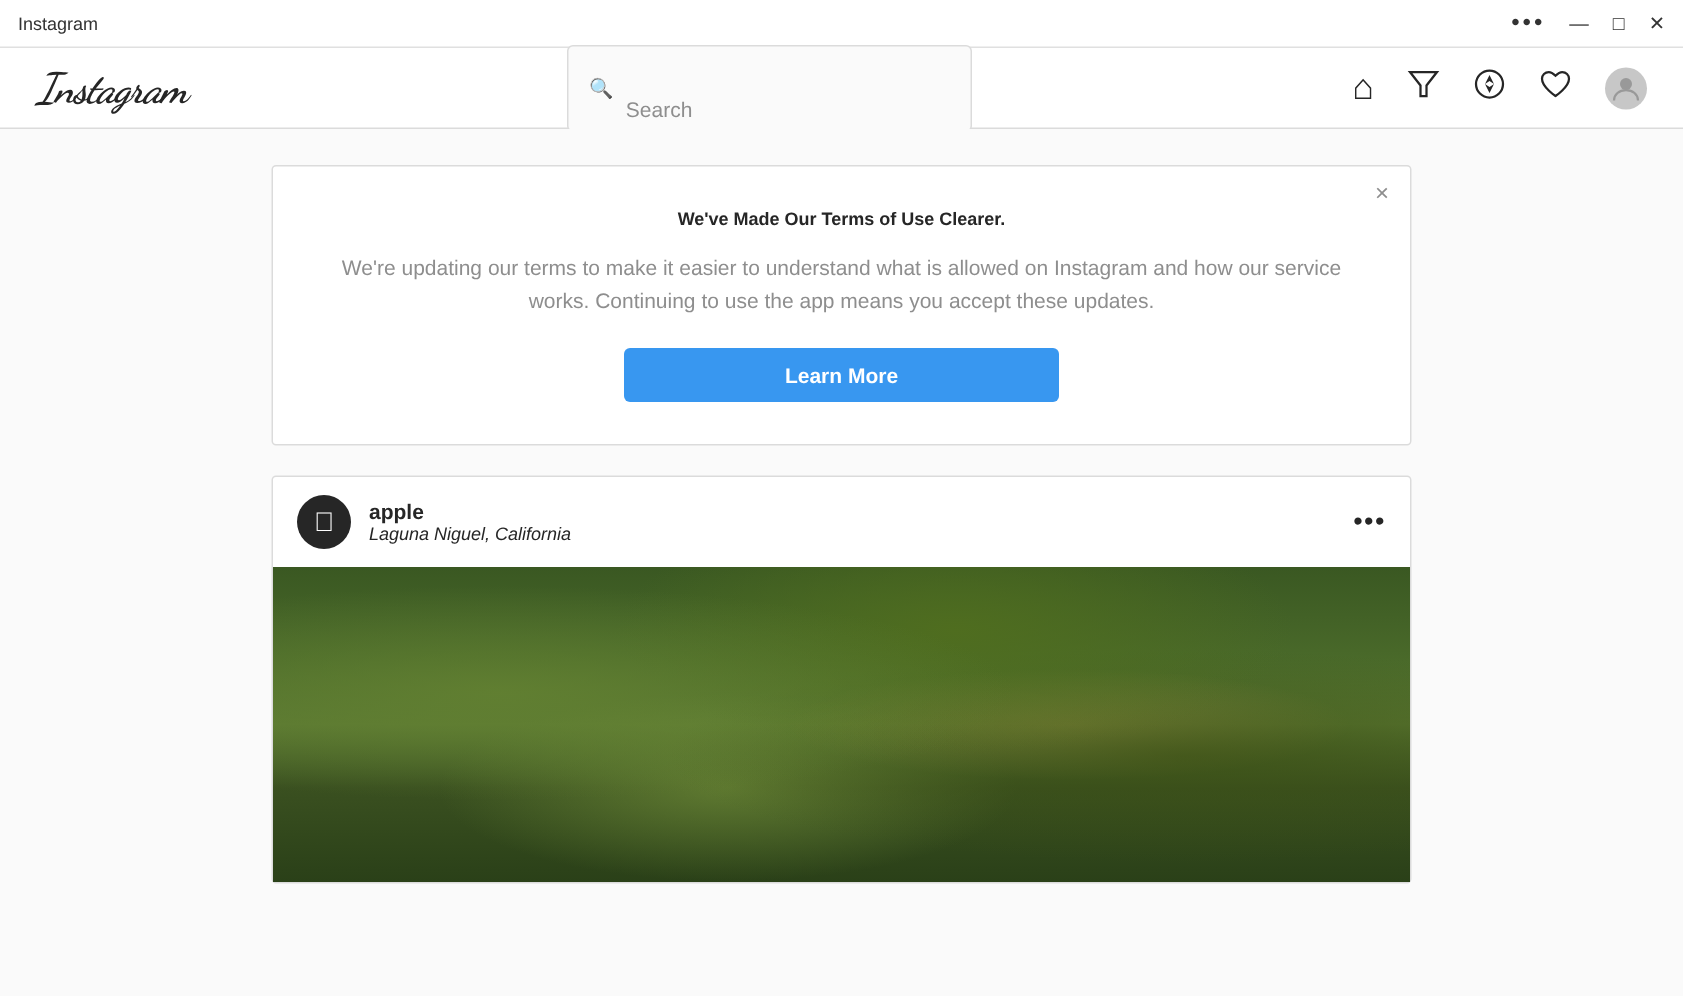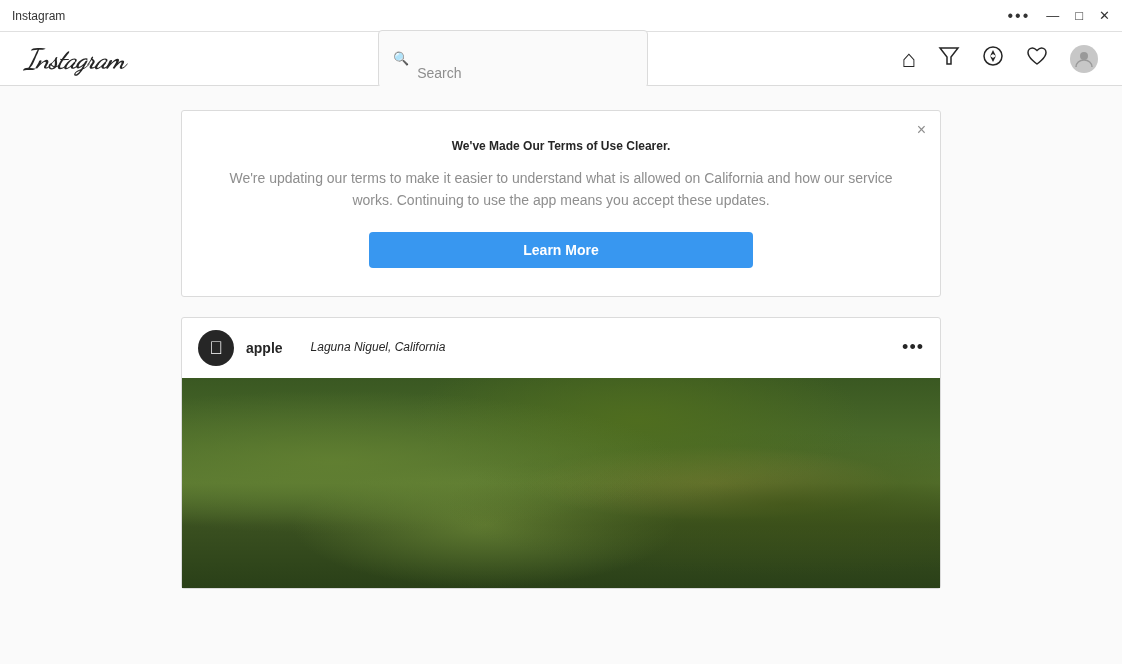--- a/index.html
+++ b/index.html
@@ -173,21 +173,21 @@
       margin-bottom: 20px;
     }
     .learn-more-btn {
       background: #3897f0;
       color: #fff;
       border: none;
       border-radius: 4px;
       font-size: 14px;
       font-weight: 600;
       padding: 10px 16px;
-      width: 384px;
+      width: 290px;
       cursor: pointer;
       display: inline-block;
     }
 
     
     .post-card {
       background: #fff;
       border: 1px solid #dbdbdb;
       border-radius: 3px;
       width: 760px;
@@ -212,21 +212,21 @@
       align-items: center;
       justify-content: center;
     }
     .apple-logo {
       color: #fff;
       font-size: 18px;
       line-height: 1;
     }
     .post-user-info {
       display: flex;
-      gap: 28px;
+      flex-direction: column;
     }
     .post-username {
       font-size: 14px;
       font-weight: 600;
       color: #262626;
     }
     .post-location {
       font-size: 12px;
       color: #262626;
       font-style: italic;
@@ -319,21 +319,21 @@
     </div>
   </nav>
 </div>
 
 <div class="main-wrapper">
   <div class="main-content">
 
     <div class="tos-banner">
       <button class="tos-close">×</button>
       <div class="tos-title">We've Made Our Terms of Use Clearer.</div>
-      <div class="tos-body">We're updating our terms to make it easier to understand what is allowed on California and how our service works. Continuing to use the app means you accept these updates.</div>
+      <div class="tos-body">We're updating our terms to make it easier to understand what is allowed on Instagram and how our service works. Continuing to use the app means you accept these updates.</div>
       <button class="learn-more-btn">Learn More</button>
     </div>
 
     <div class="post-card">
       <div class="post-header">
         <div class="post-user">
           <div class="post-avatar">
             <span class="apple-logo"></span>
           </div>
           <div class="post-user-info">

